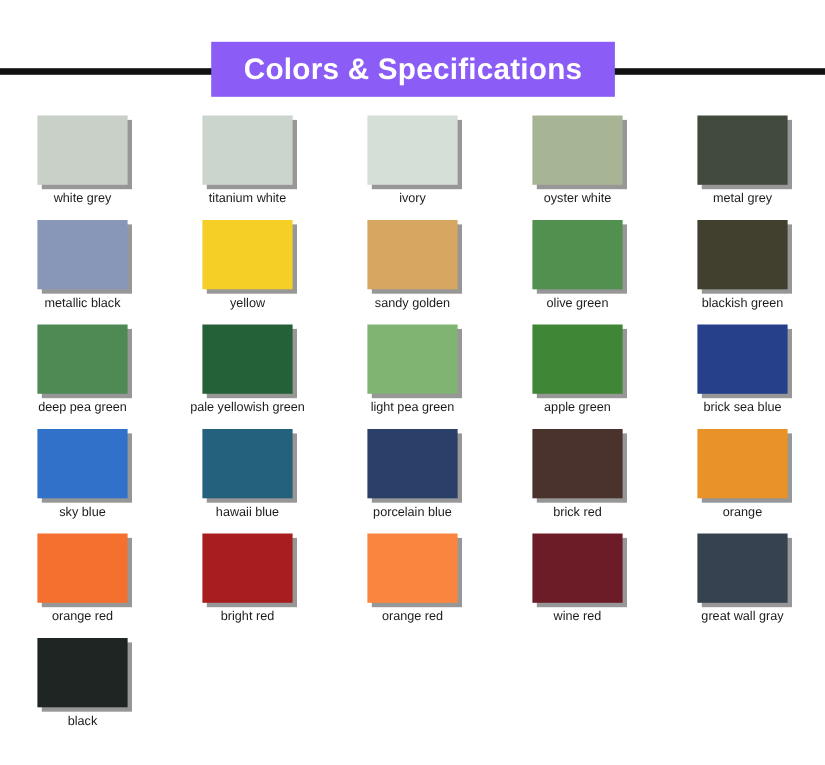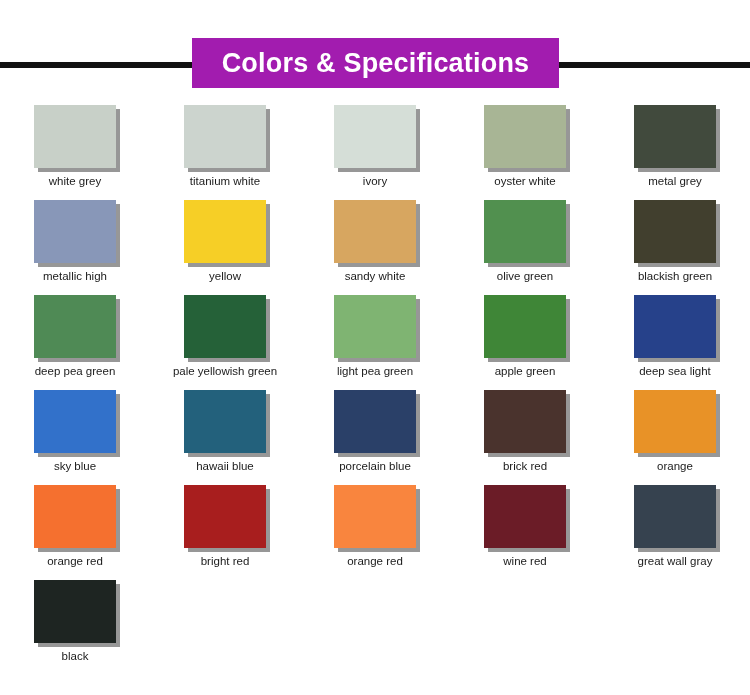--- a/index.html
+++ b/index.html
@@ -97,21 +97,21 @@
     text-align: left;
     line-height: 1.1;
     white-space: nowrap;
   }
 </style>
 </head>
 <body style="background: rgb(255, 255, 255);">
 
 <div id="header-band">
   <div id="header-rule" style="background: rgb(17, 17, 17);"></div>
-  <div id="title-plate" style="background: #a21caf; justify-content: center;">
+  <div id="title-plate" style="background: #8b5cf6; justify-content: center;">
     <span id="title-text" style="color: rgb(255, 255, 255);">Colors &amp; Specifications</span>
   </div>
 </div>
 
 <div id="swatch-grid">
     <div class="swatch-cell">
       <div class="chip-wrap">
         <div class="chip-shadow" style="background: rgb(111, 111, 111);"></div>
         <div class="chip" style="background: rgb(200, 208, 200);"></div>
       </div>
@@ -143,35 +143,35 @@
         <div class="chip-shadow" style="background: rgb(111, 111, 111);"></div>
         <div class="chip" style="background: rgb(65, 74, 61);"></div>
       </div>
       <div class="chip-label">metal grey</div>
     </div>
     <div class="swatch-cell">
       <div class="chip-wrap">
         <div class="chip-shadow" style="background: rgb(111, 111, 111);"></div>
         <div class="chip" style="background: rgb(136, 151, 184);"></div>
       </div>
-      <div class="chip-label">metallic high</div>
+      <div class="chip-label">metallic black</div>
     </div>
     <div class="swatch-cell">
       <div class="chip-wrap">
         <div class="chip-shadow" style="background: rgb(111, 111, 111);"></div>
         <div class="chip" style="background: rgb(246, 207, 38);"></div>
       </div>
       <div class="chip-label">yellow</div>
     </div>
     <div class="swatch-cell">
       <div class="chip-wrap">
         <div class="chip-shadow" style="background: rgb(111, 111, 111);"></div>
         <div class="chip" style="background: rgb(215, 166, 96);"></div>
       </div>
-      <div class="chip-label">sandy white</div>
+      <div class="chip-label">sandy golden</div>
     </div>
     <div class="swatch-cell">
       <div class="chip-wrap">
         <div class="chip-shadow" style="background: rgb(111, 111, 111);"></div>
         <div class="chip" style="background: rgb(81, 144, 79);"></div>
       </div>
       <div class="chip-label">olive green</div>
     </div>
     <div class="swatch-cell">
       <div class="chip-wrap">
@@ -206,21 +206,21 @@
         <div class="chip-shadow" style="background: rgb(111, 111, 111);"></div>
         <div class="chip" style="background: rgb(63, 134, 55);"></div>
       </div>
       <div class="chip-label">apple green</div>
     </div>
     <div class="swatch-cell">
       <div class="chip-wrap">
         <div class="chip-shadow" style="background: rgb(111, 111, 111);"></div>
         <div class="chip" style="background: rgb(38, 65, 138);"></div>
       </div>
-      <div class="chip-label">deep sea light</div>
+      <div class="chip-label">brick sea blue</div>
     </div>
     <div class="swatch-cell">
       <div class="chip-wrap">
         <div class="chip-shadow" style="background: rgb(111, 111, 111);"></div>
         <div class="chip" style="background: rgb(50, 113, 202);"></div>
       </div>
       <div class="chip-label">sky blue</div>
     </div>
     <div class="swatch-cell">
       <div class="chip-wrap">

